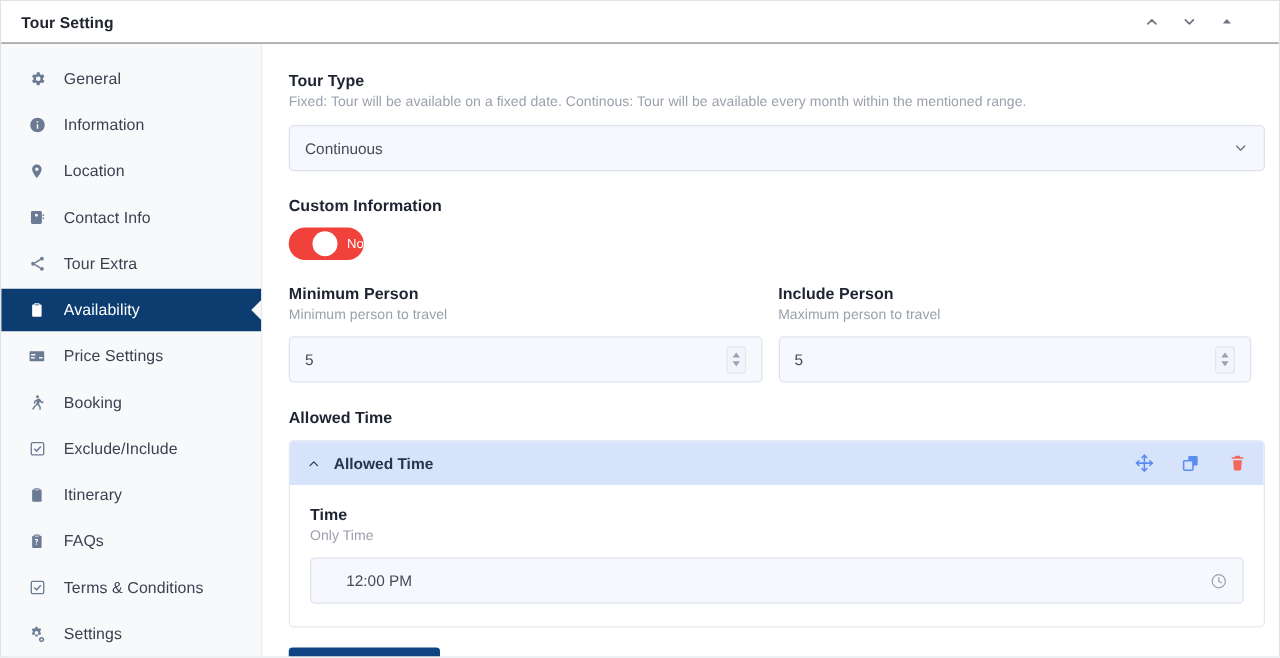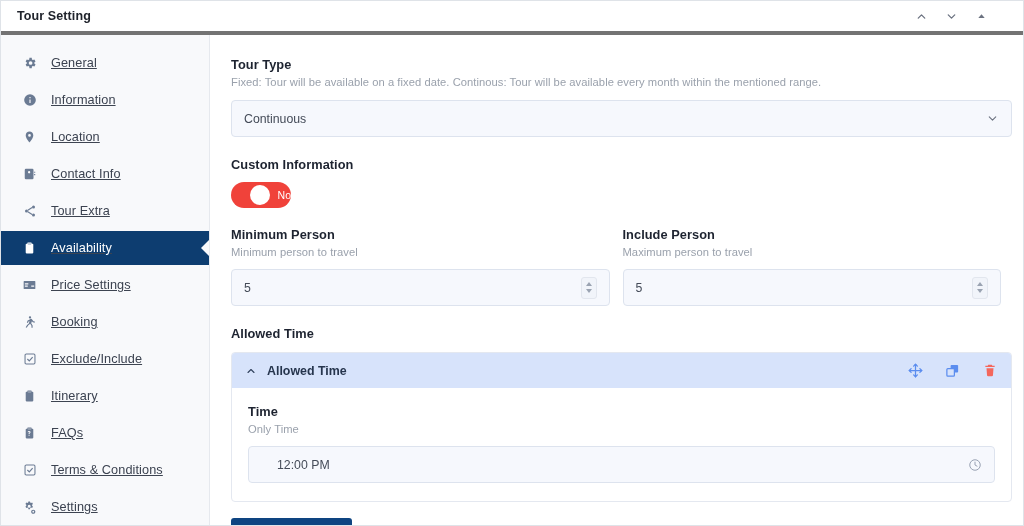--- a/index.html
+++ b/index.html
@@ -19,21 +19,21 @@
     border: 1px solid #dfe3e8;
     display: flex;
     flex-direction: column;
   }
 
   
   .titlebar {
     height: 34px;
     min-height: 34px;
     background: #ffffff;
-    border-bottom: 4px solid #737373;
+    border-bottom: 1px solid #737373;
     display: flex;
     align-items: center;
     padding: 0 24px 0 16px;
   }
   .titlebar-title {
     font-size: 12.5px;
     font-weight: bold;
     color: #20242c;
     letter-spacing: 0.1px;
   }
@@ -72,21 +72,20 @@
   .nav-item {
     height: 34px;
     display: flex;
     align-items: center;
     gap: 13px;
     padding-left: 20px;
     margin-bottom: 3px;
     position: relative;
     cursor: pointer;
     color: #3d4451;
-    text-decoration: underline;
   }
   .nav-item .nav-icon {
     width: 17px; height: 17px;
     display: flex; align-items: center; justify-content: center;
     color: #6b7b93;
     flex: 0 0 17px;
   }
   .nav-item .nav-icon svg { display: block; }
   .nav-label {
     font-size: 12.7px;

